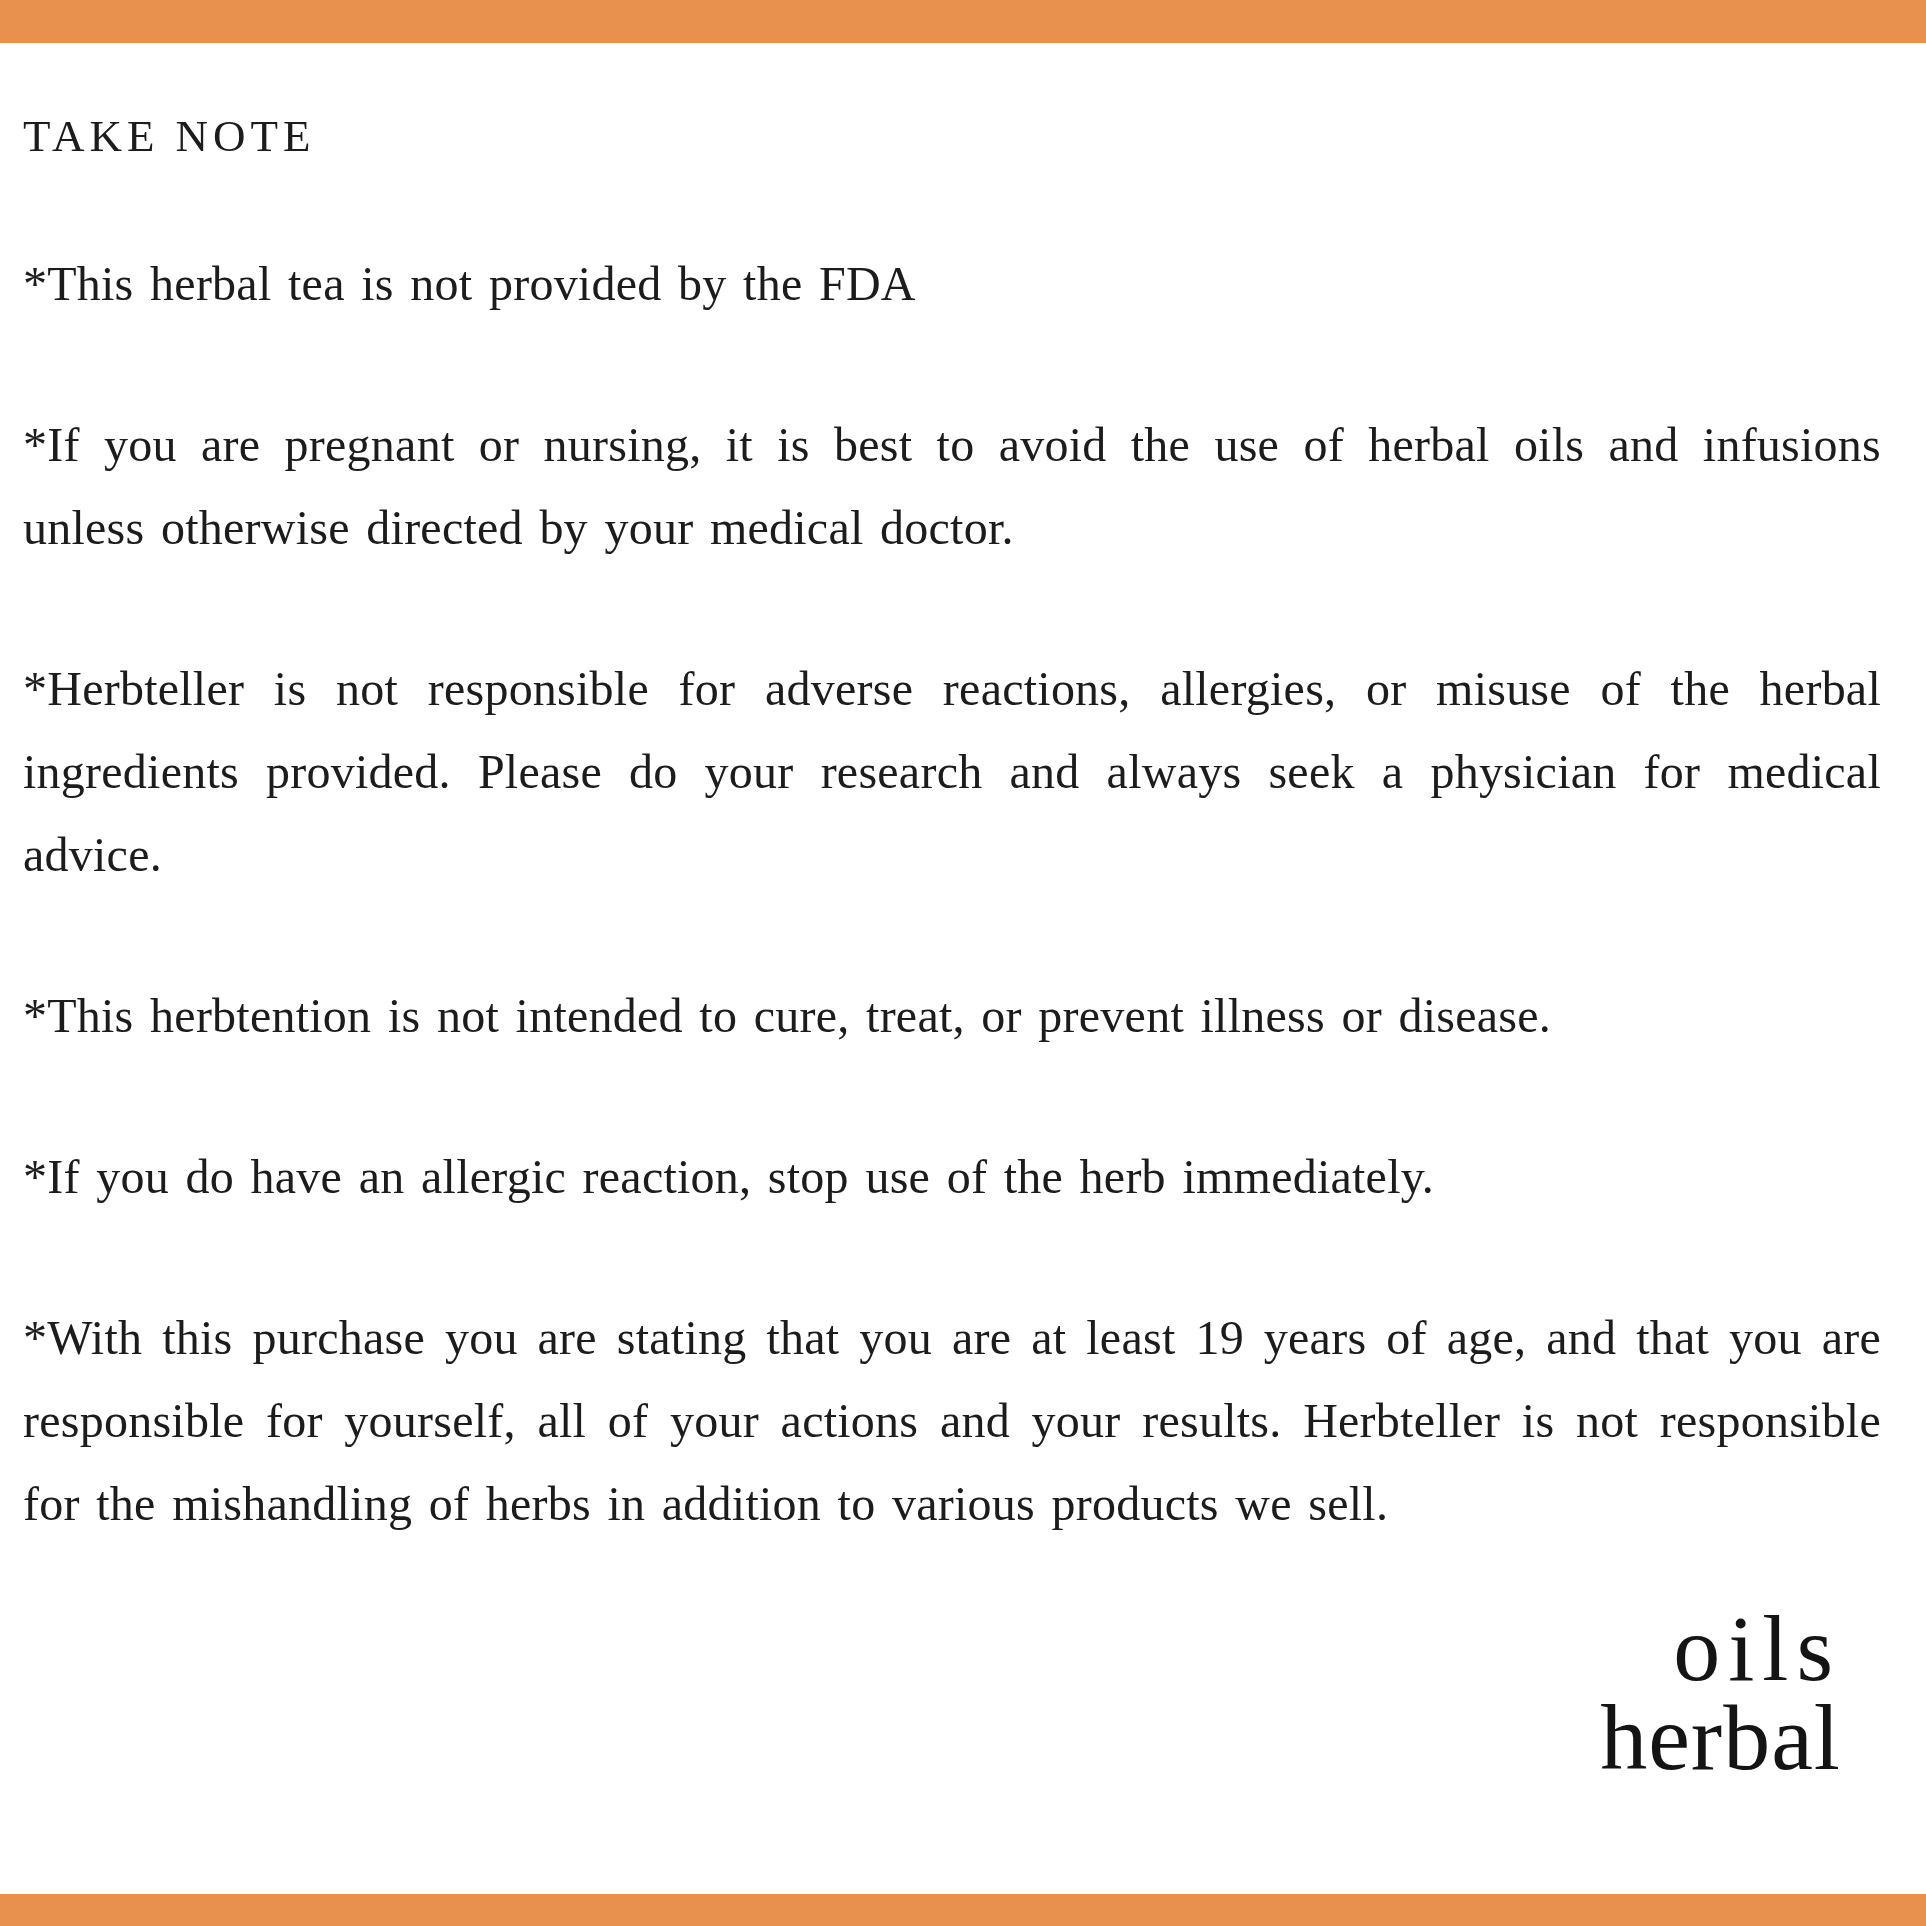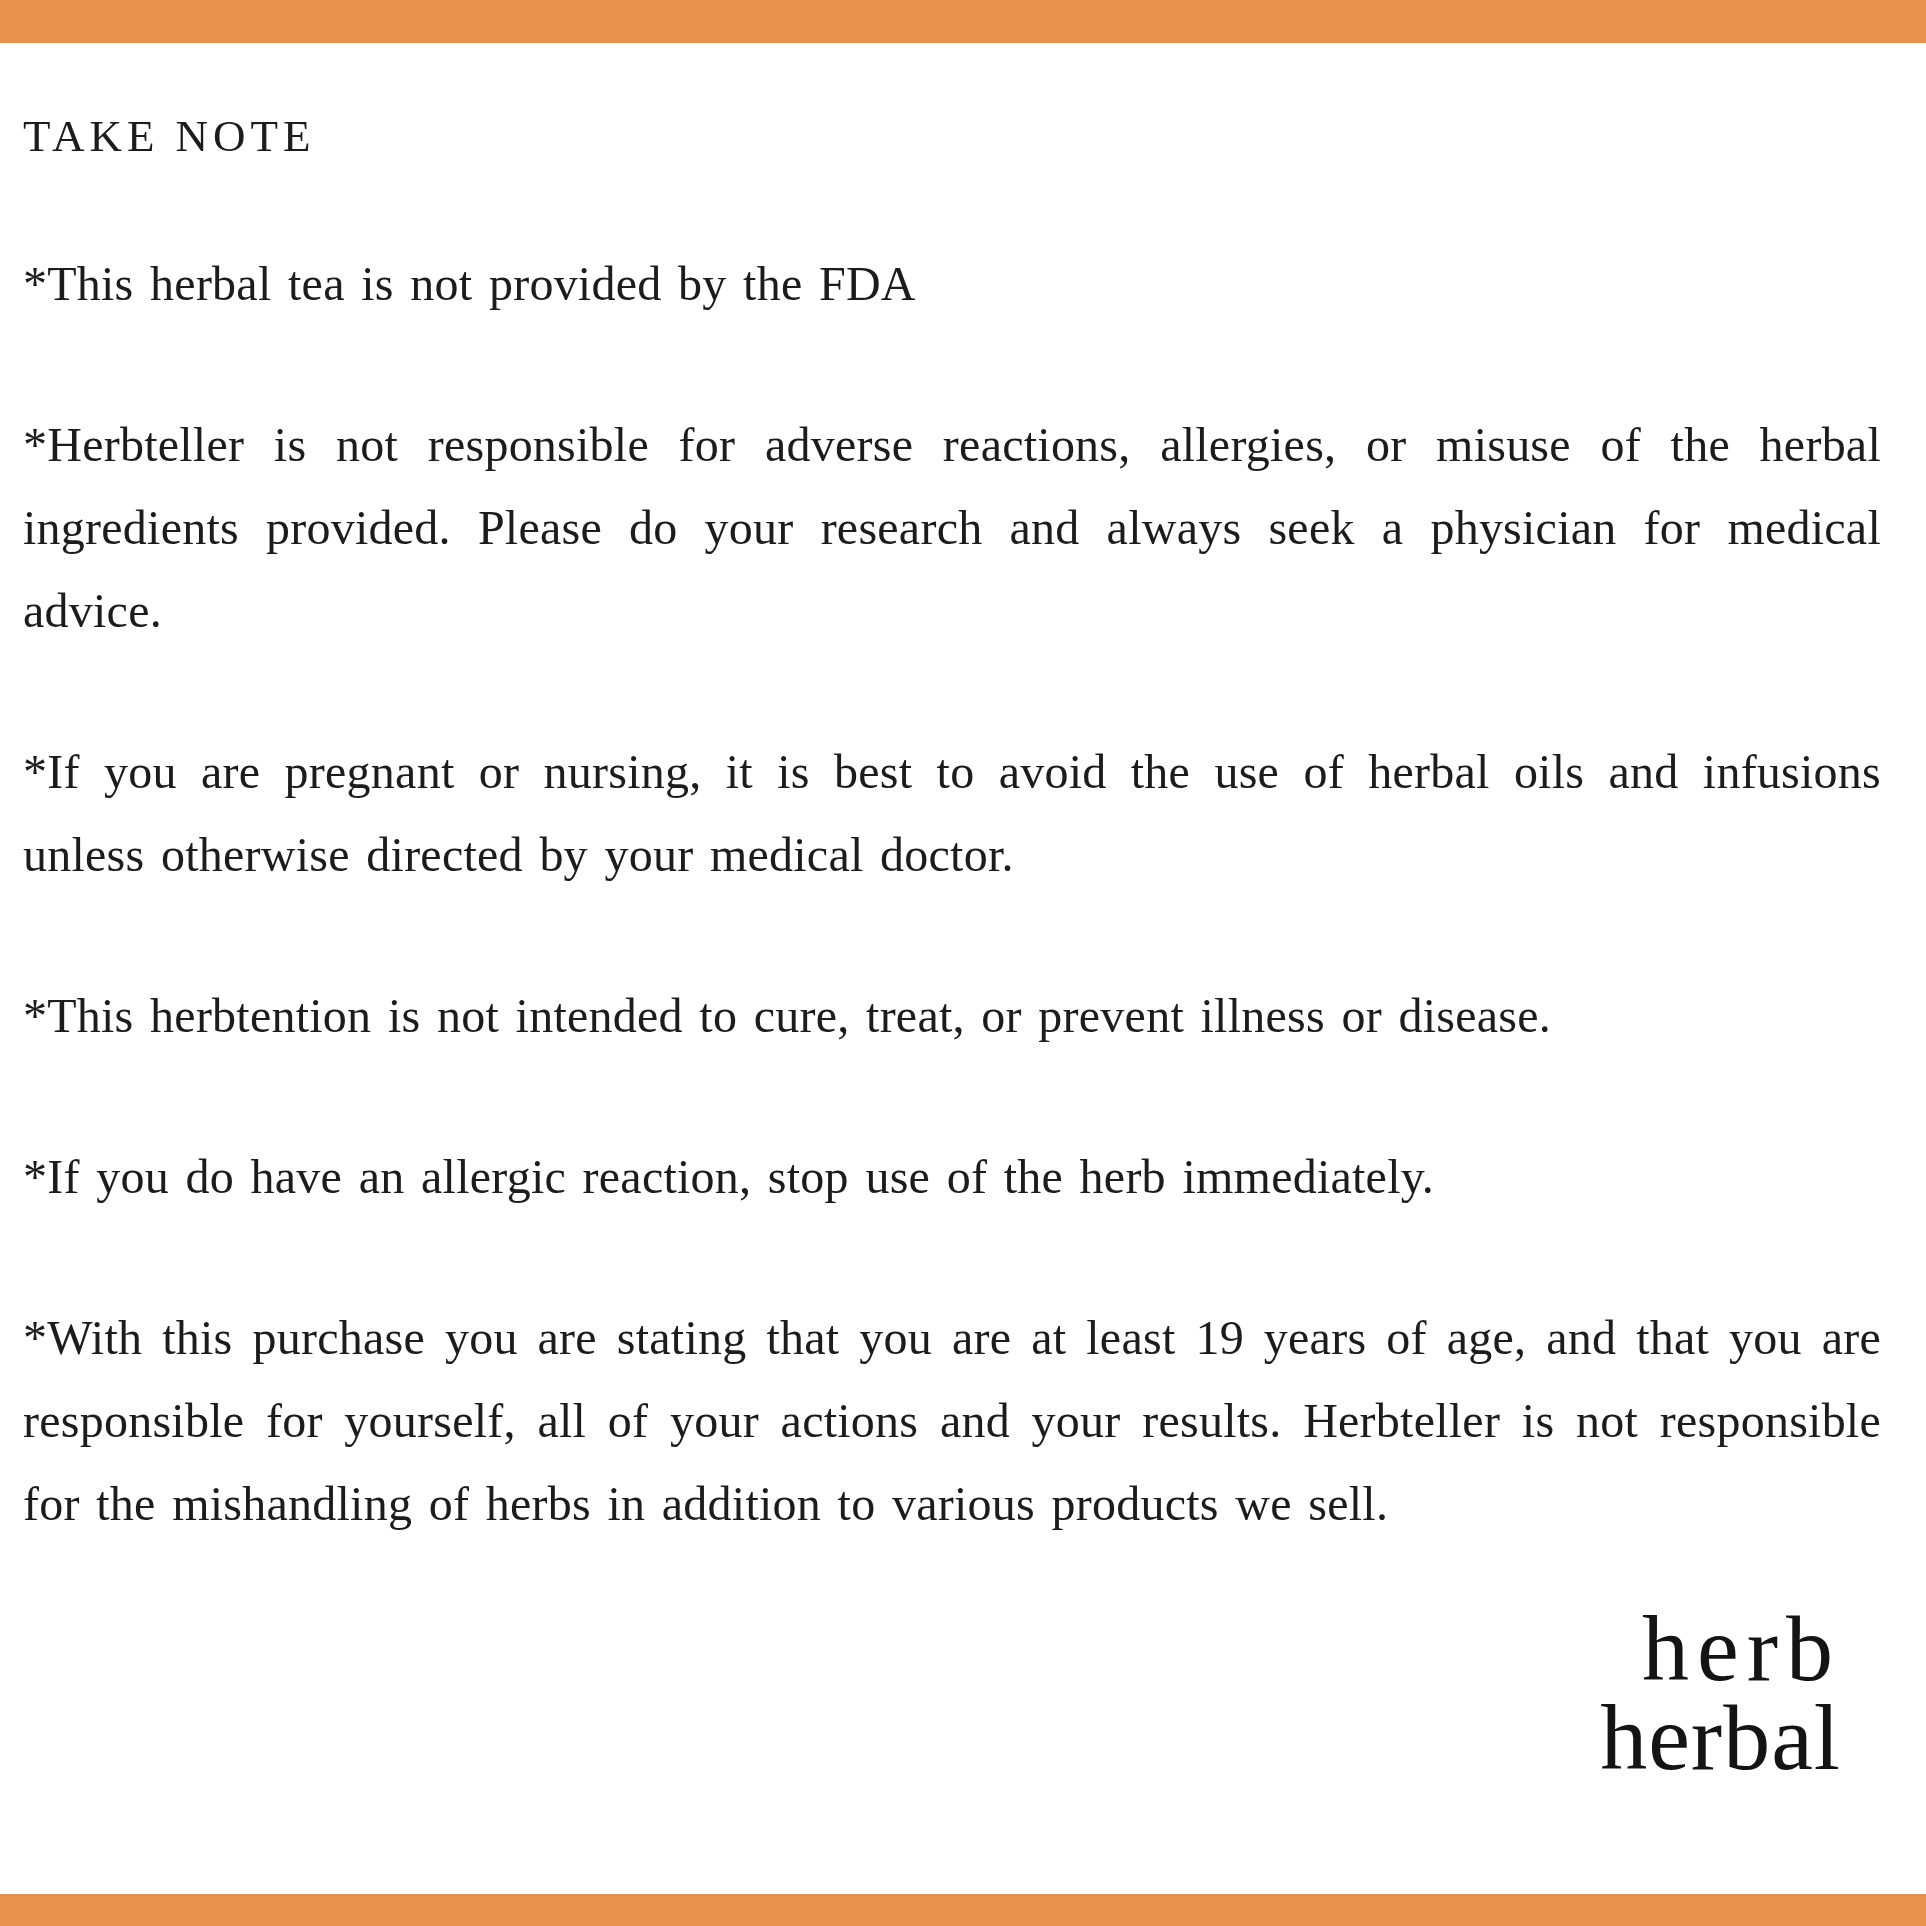--- a/index.html
+++ b/index.html
@@ -58,27 +58,27 @@
 </head>
 <body style="background: rgb(255, 255, 255); color: rgb(28, 28, 28);">
 
 <div class="accent-bar top" style="background: rgb(232, 145, 78);"></div>
 
 <div class="content">
   <h1 class="heading">TAKE NOTE</h1>
 
   <div class="notes">
     <p>*This herbal tea is not provided by the FDA</p>
+    <p>*If you are pregnant or nursing, it is best to avoid the use of herbal oils and infusions unless otherwise directed by your medical doctor.</p>
     <p>*Herbteller is not responsible for adverse reactions, allergies, or misuse of the herbal ingredients provided. Please do your research and always seek a physician for medical advice.</p>
-    <p>*If you are pregnant or nursing, it is best to avoid the use of herbal oils and infusions unless otherwise directed by your medical doctor.</p>
     <p>*This herbtention is not intended to cure, treat, or prevent illness or disease.</p>
     <p>*If you do have an allergic reaction, stop use of the herb immediately.</p>
     <p>*With this purchase you are stating that you are at least 19 years of age, and that you are responsible for yourself, all of your actions and your results. Herbteller is not responsible for the mishandling of herbs in addition to various products we sell.</p>
   </div>
 
   <div class="logo">
-    <div class="logo-line1">herb</div>
+    <div class="logo-line1">oils</div>
     <div class="logo-line2">herbal</div>
   </div>
 </div>
 
 <div class="accent-bar bottom" style="background: rgb(232, 145, 78);"></div>
 
 
 </body></html>

